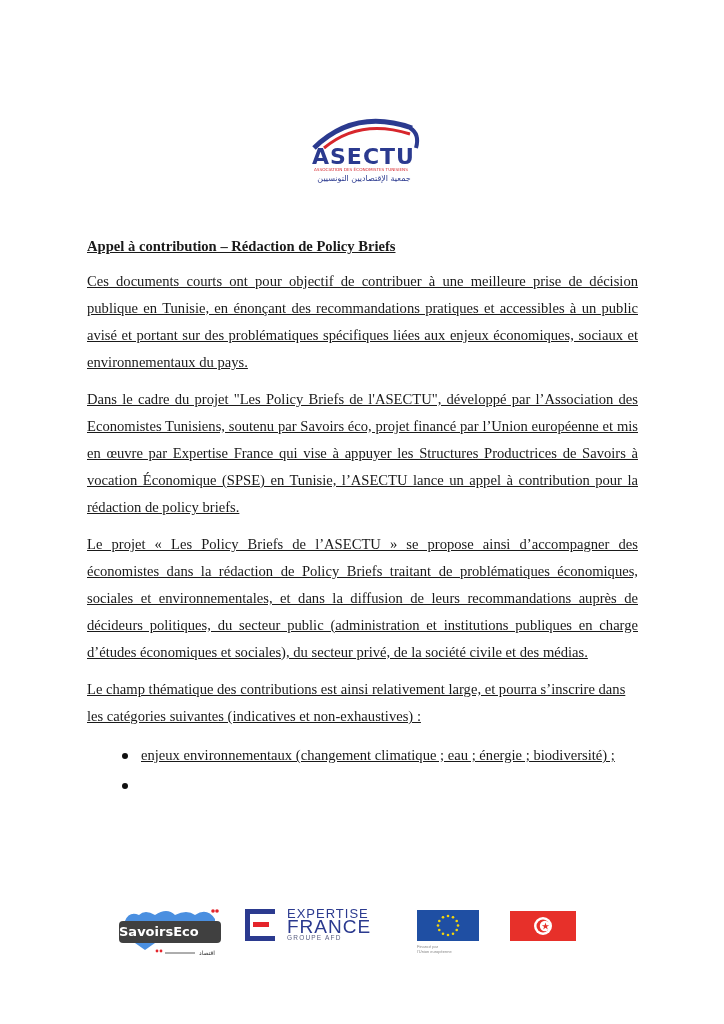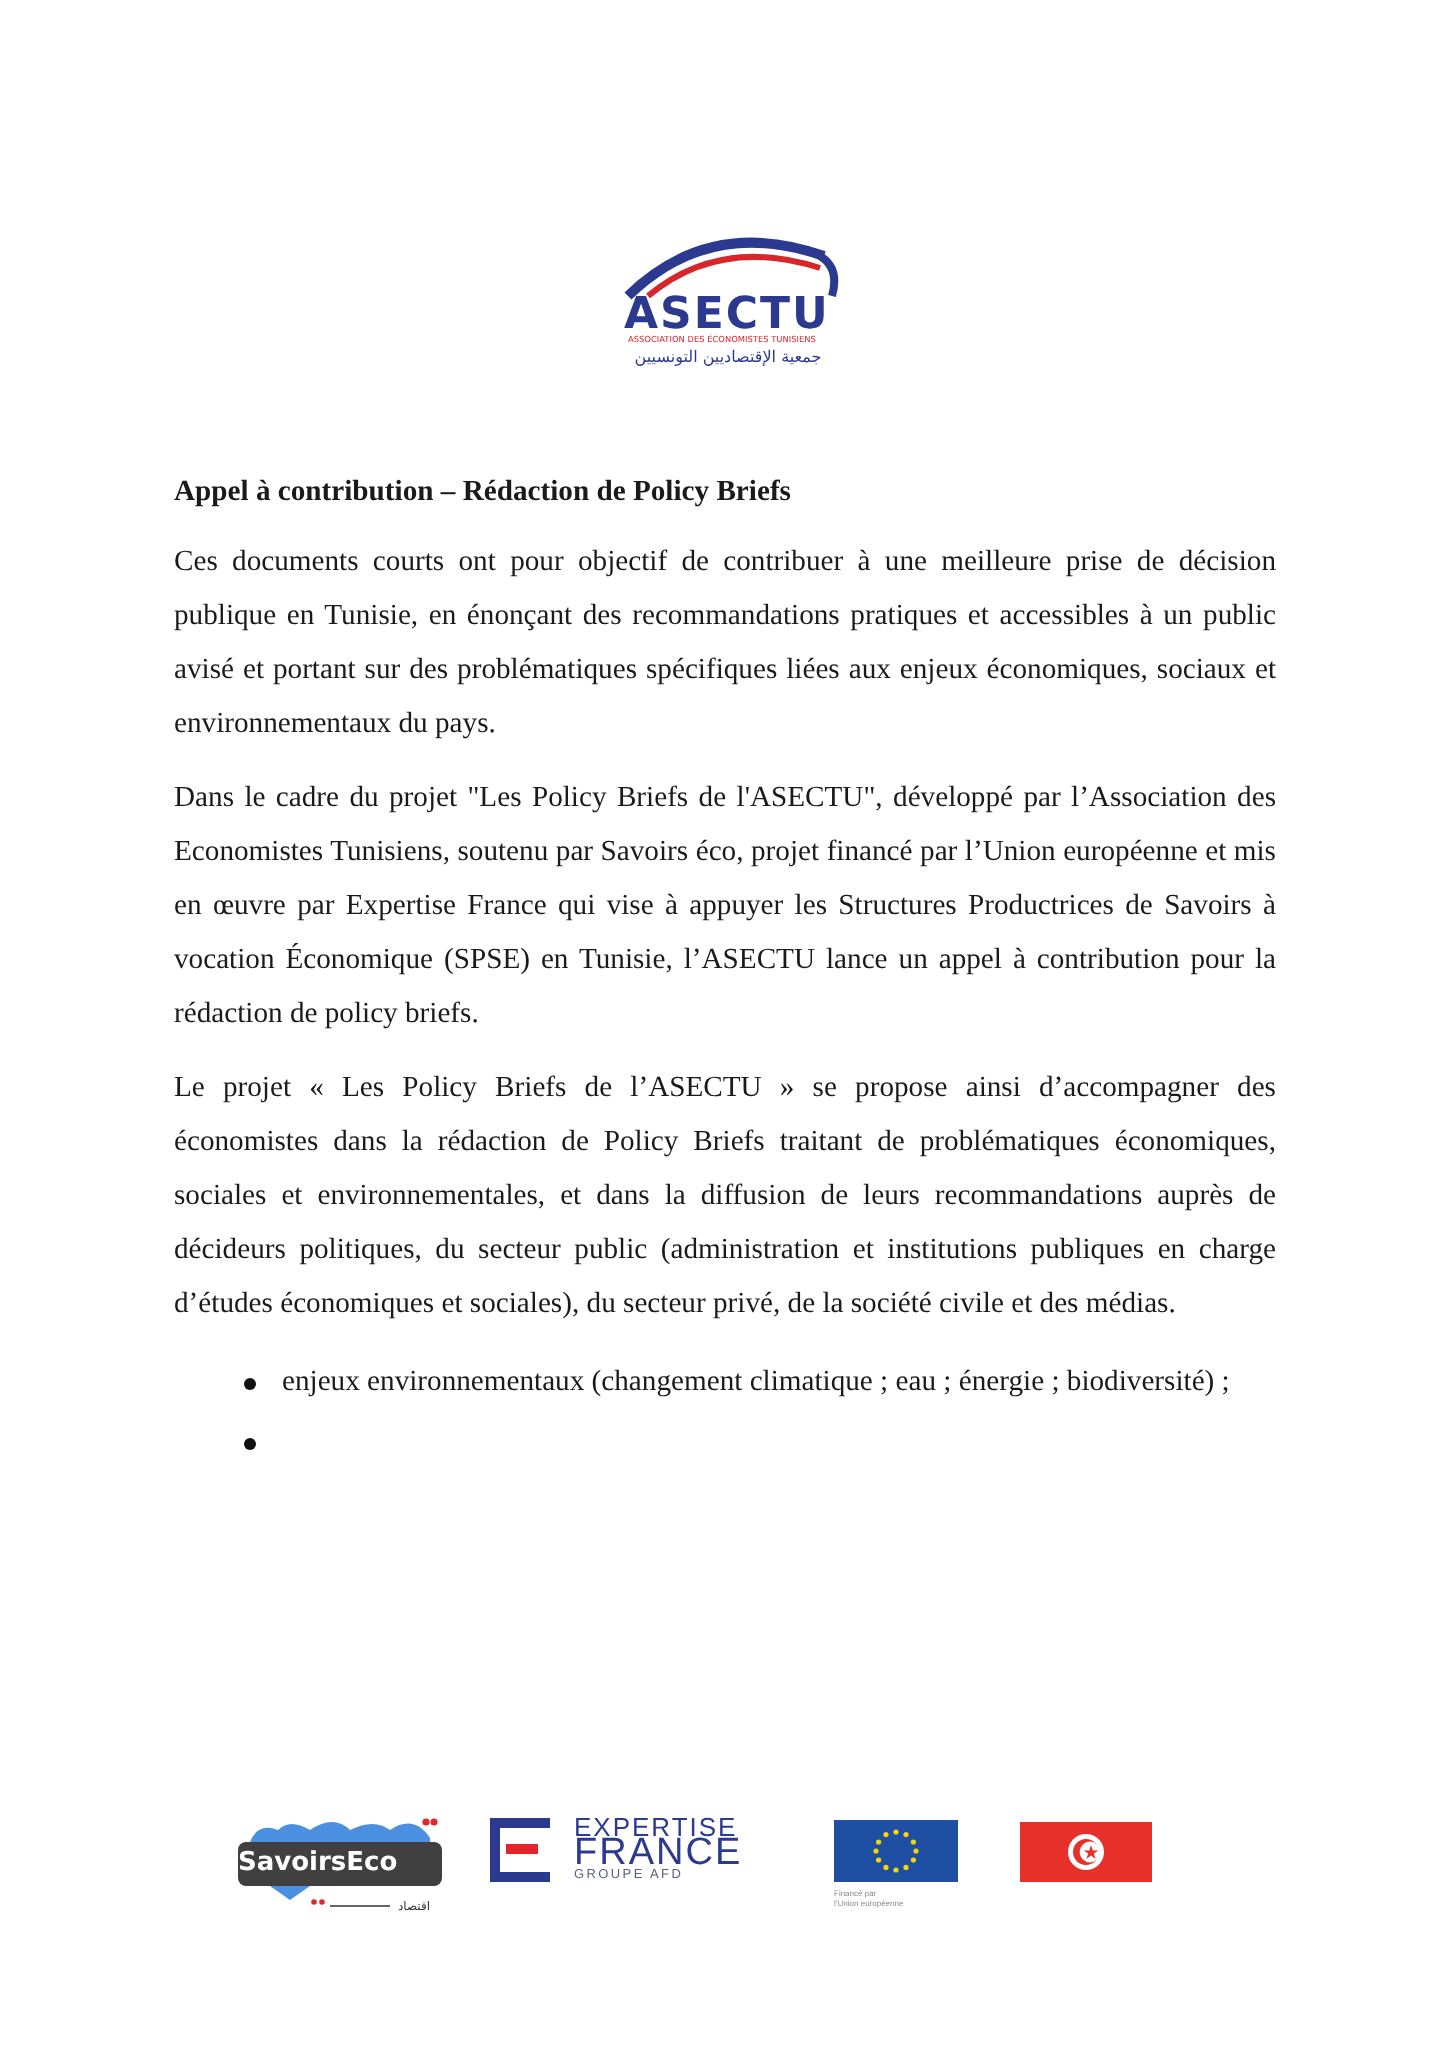--- a/index.html
+++ b/index.html
@@ -4,21 +4,21 @@
   <style>
     html, body { margin: 0; padding: 0; background: #ffffff; }
     body { width: 724px; height: 1024px; position: relative; overflow: hidden; font-family: "Liberation Serif", serif; color: #1a1a1a; }
     .page { position: absolute; left: 0; top: 0; width: 616px; height: 1024px; background: #fff; }
 
     
     .logo-asectu { position: absolute; left: 300px; top: 110px; width: 130px; height: 75px; }
     .logo-asectu svg { display: block; }
 
     
-    .content { position: absolute; left: 87px; top: 233px; width: 551px; font-size: 14.6px; line-height: 27px; }
+    .content { position: absolute; left: 87px; top: 233px; width: 551px; font-size: 14.6px; line-height: 27px; text-decoration: underline; }
     .content h2 { font-size: 14.6px; font-weight: bold; margin: 0 0 8px 0; line-height: 27px; }
     .content p { margin: 0 0 10px 0; text-align: justify; }
     .content p.last-left { text-align: left; }
     .content ul { margin: 12px; padding: 0; list-style: none; }
     .content li { position: relative; padding-left: 42px; margin: 0 0 3px 0; line-height: 27px; }
     .content li .bullet { position: absolute; left: 23px; top: 11px; width: 6px; height: 6px; border-radius: 50%; background: #111; }
 
     
     .footer { position: absolute; left: 0; top: 900px; width: 724px; height: 70px; }
     .logo-savoirs { position: absolute; left: 115px; top: 5px; width: 110px; height: 55px; }
@@ -50,20 +50,21 @@
     </svg>
   </div>
 
   <div class="content">
     <h2>Appel à contribution – Rédaction de Policy Briefs</h2>
     <p>Ces documents courts ont pour objectif de contribuer à une meilleure prise de décision publique en Tunisie, en énonçant des recommandations pratiques et accessibles à un public avisé et portant sur des problématiques spécifiques liées aux enjeux économiques, sociaux et environnementaux du pays.</p>
     <p>Dans le cadre du projet "Les Policy Briefs de l'ASECTU", développé par l’Association des Economistes Tunisiens, soutenu par Savoirs éco, projet financé par l’Union européenne et mis en œuvre par Expertise France qui vise à appuyer les Structures Productrices de Savoirs à vocation Économique (SPSE) en Tunisie, l’ASECTU lance un appel à contribution pour la rédaction de policy briefs.</p>
 
     <p>Le projet « Les Policy Briefs de l’ASECTU » se propose ainsi d’accompagner des économistes dans la rédaction de Policy Briefs traitant de problématiques économiques, sociales et environnementales, et dans la diffusion de leurs recommandations auprès de décideurs politiques, du secteur public (administration et institutions publiques en charge d’études économiques et sociales), du secteur privé, de la société civile et des médias.</p>
 
+    <p class="last-left">Le champ thématique des contributions est ainsi relativement large, et pourra s’inscrire dans les catégories suivantes (indicatives et non-exhaustives) :</p>
 
     <ul>
       <li>
         <span class="bullet"></span>
         <span>enjeux environnementaux (changement climatique ; eau ; énergie ; biodiversité) ;</span>
       </li>
       <li>
         <span class="bullet"></span>
       </li>
     </ul>

